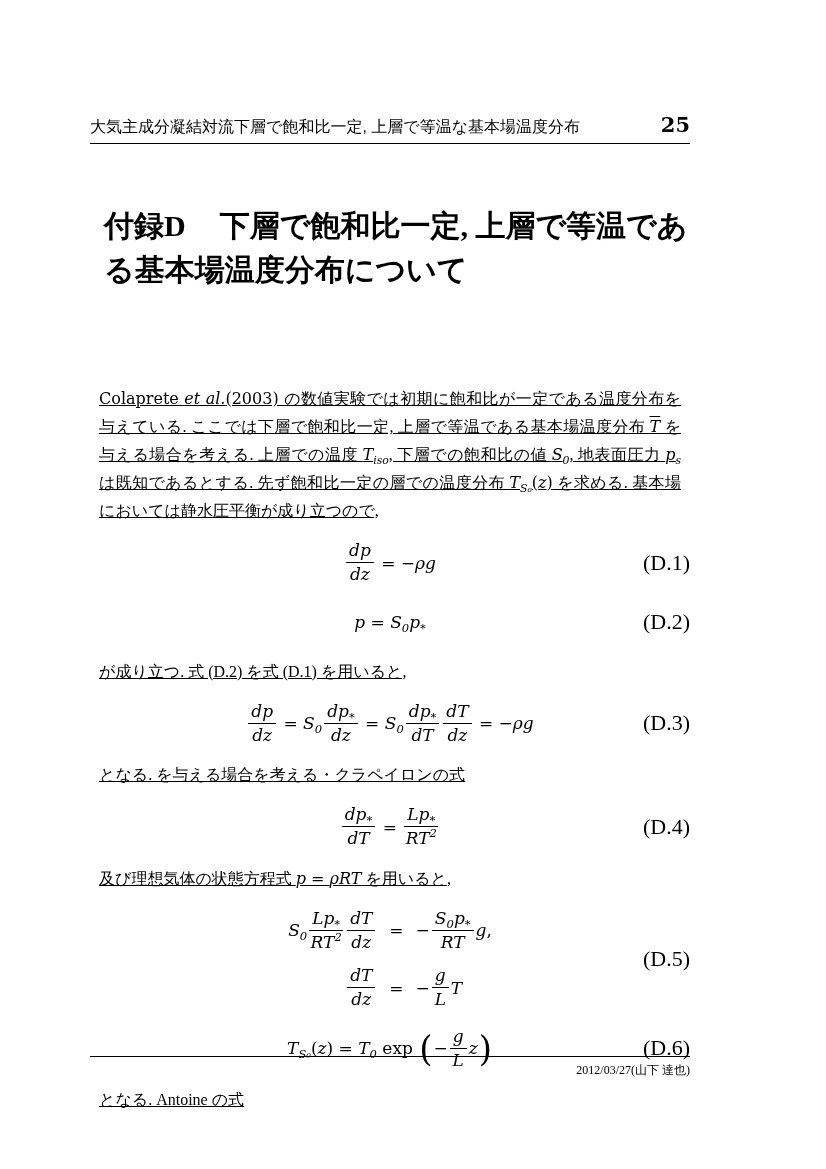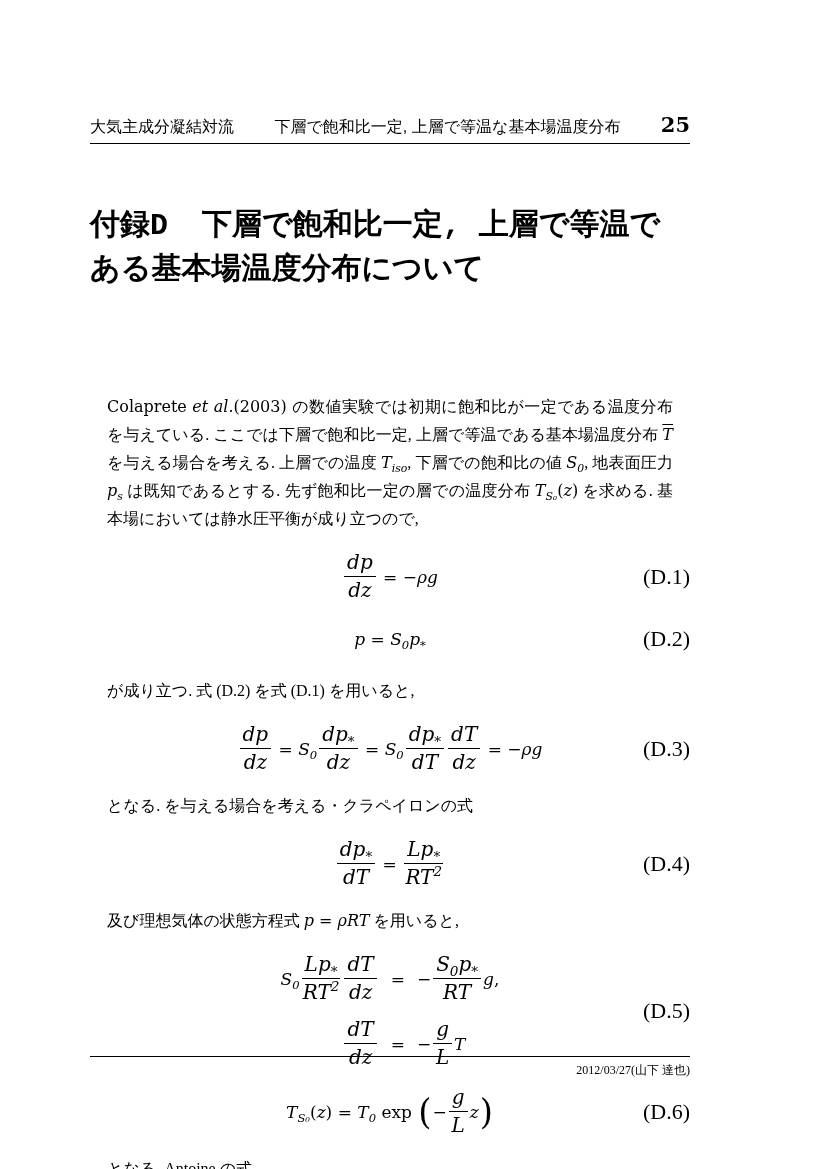--- a/index.html
+++ b/index.html
@@ -18,60 +18,60 @@
     position: absolute;
     top: 84px; left: 90px; width: 600px;
     display: flex; align-items: baseline;
     border-bottom: 1.5px solid #000;
     padding-bottom: 5px;
     font-size: 16px;
     font-family: "Liberation Sans", sans-serif;
     margin-top: 28px;
   }
   .h-left { white-space: nowrap; }
-  .h-center { flex: 1; text-align: center; white-space: nowrap; }
+  .h-center { flex: 1; text-align: left; white-space: nowrap; }
   .h-page { font-family: "DejaVu Serif", serif; font-weight: bold; font-size: 21px; }
 
   
   .title {
     position: absolute;
-    top: 204px; left: 90px; width: 600px;
-    font-family: Liberation Mono, monospace;
+    top: 204px; left: 104px; width: 600px;
+    font-family: Liberation Serif, serif;
     font-weight: bold;
     font-size: 30px;
     line-height: 44px;
   }
   .title .tsp { display: inline-block; width: 34px; }
 
   
   .docbody {
     position: absolute;
     top: 376px; left: 90px; width: 600px;
     font-family: "Liberation Serif", serif;
     font-size: 16px;
     line-height: 28px;
     text-align: justify;
   }
-  .para { margin: 17px; }
+  .para { margin: 9px; text-decoration: underline; }
 
   
   .t  { font-family: "Liberation Serif", serif; }
   .i, .m { font-family: "DejaVu Serif", serif; font-style: italic; }
   .rm { font-family: "DejaVu Serif", serif; font-style: normal; }
   .ol { font-family: "DejaVu Serif", serif; font-style: italic; text-decoration: overline; }
   sub, sup { font-size: 68%; line-height: 0; }
 
   
   .frac {
     display: inline-block;
     text-align: center;
     vertical-align: middle;
     margin: 0 2px;
     line-height: 1.25;
-    font-size: 20px;
+    font-size: 17px;
   }
   .fn { display: block; border-bottom: 1px solid #000; padding: 0 3px 1px; }
   .fd { display: block; padding-top: 1px; }
   .fn, .fd { font-family: "DejaVu Serif", serif; font-style: italic; }
 
   
   .eqrow {
     position: relative;
     display: flex;
     justify-content: center;

